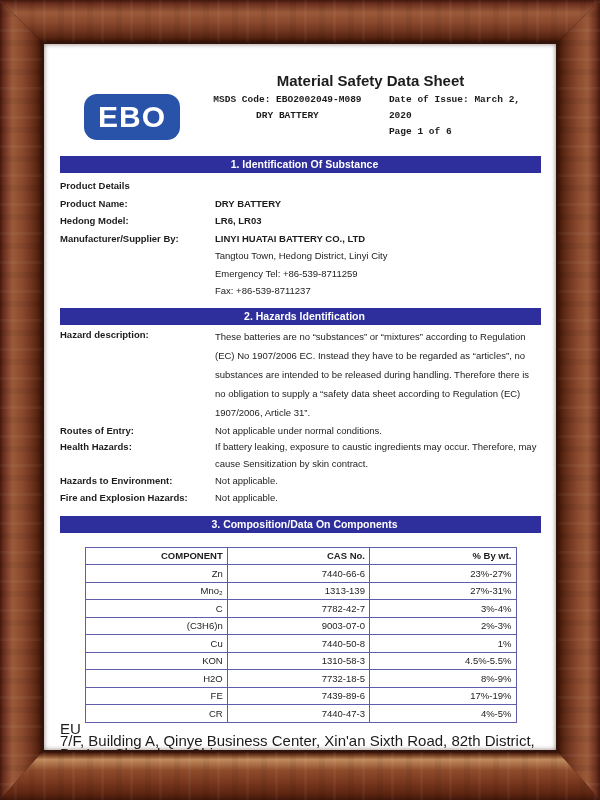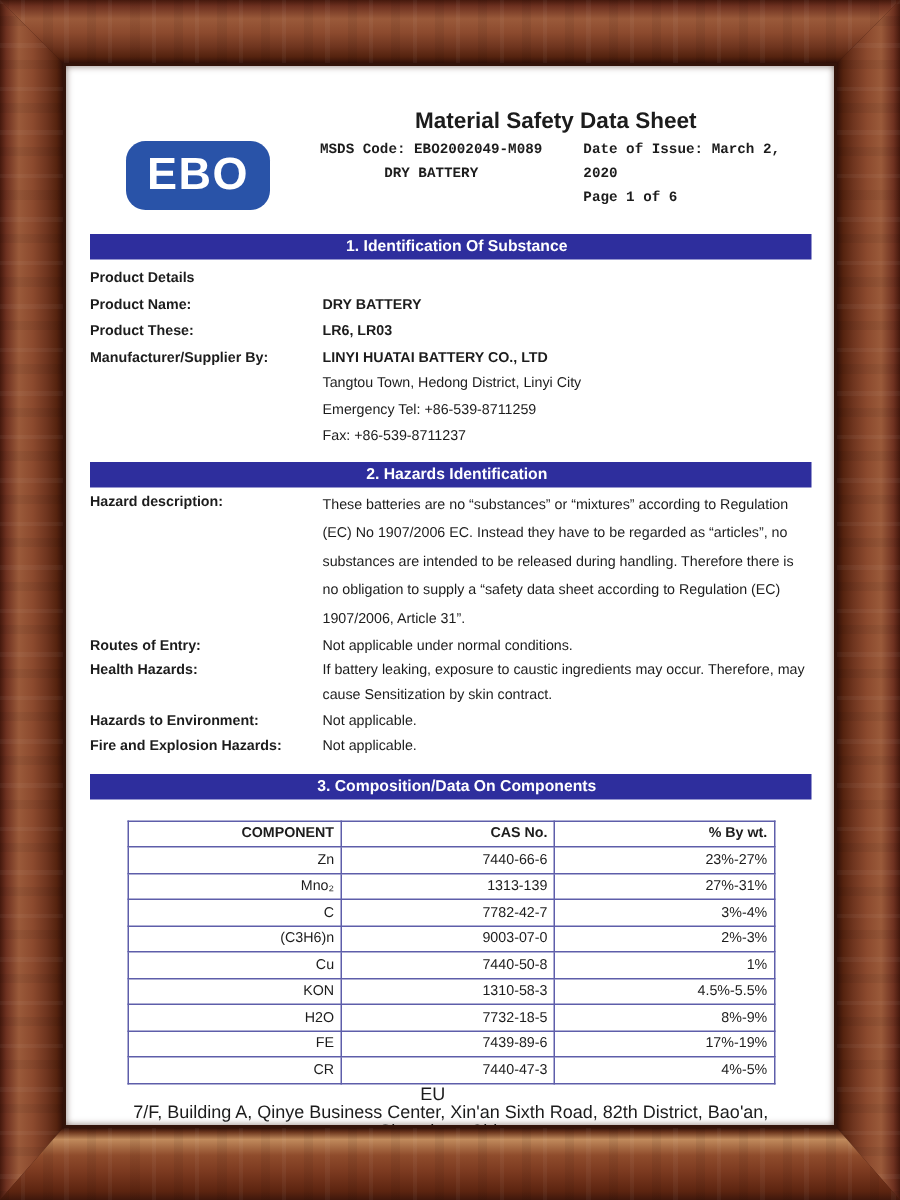--- a/index.html
+++ b/index.html
@@ -82,21 +82,21 @@
   
   table.comp { border-collapse:collapse; width:432px; margin:14px auto 0; flex:0 0 auto; }
   table.comp th, table.comp td {
     border:1px solid #5e5eaa; font-size:9.5px; text-align:right;
     height:17.5px; padding:0 4px; font-weight:normal;
   }
   table.comp th { font-weight:bold; }
   table.comp col.c1 { width:33%; } table.comp col.c2 { width:33%; } table.comp col.c3 { width:34%; }
 
   
-  .doc-footer { margin-top:auto; text-align:center; font-size:12px; line-height:12.5px; padding-bottom:2px; }
+  .doc-footer { margin-top:auto; text-align:left; font-size:15px; line-height:12.5px; padding-bottom:2px; }
   .f-eu { padding-right:24px; }
   .f-contact span { margin-left:16px; }
 </style>
 </head>
 <body>
 
 <div class="scene">
   <div class="frame-side frame-top"></div>
   <div class="frame-side frame-left"></div>
   <div class="frame-side frame-right"></div>
@@ -122,21 +122,21 @@
     </div>
 
     <div class="section-bar bar1">1. Identification Of Substance</div>
     <div class="block">
       <div class="pd-sub">Product Details</div>
       <div class="kv">
         <div class="k">Product Name:</div>
         <div class="v v-bold">DRY BATTERY</div>
       </div>
       <div class="kv">
-        <div class="k">Product These:</div>
+        <div class="k">Hedong Model:</div>
         <div class="v v-bold">LR6, LR03</div>
       </div>
       <div class="kv">
         <div class="k">Manufacturer/Supplier By:</div>
         <div class="v v-bold">LINYI HUATAI BATTERY CO., LTD</div>
       </div>
       <div class="sub-line">Tangtou Town, Hedong District, Linyi City</div>
       <div class="sub-line">Emergency Tel: +86-539-8711259</div>
       <div class="sub-line">Fax: +86-539-8711237</div>
     </div>

